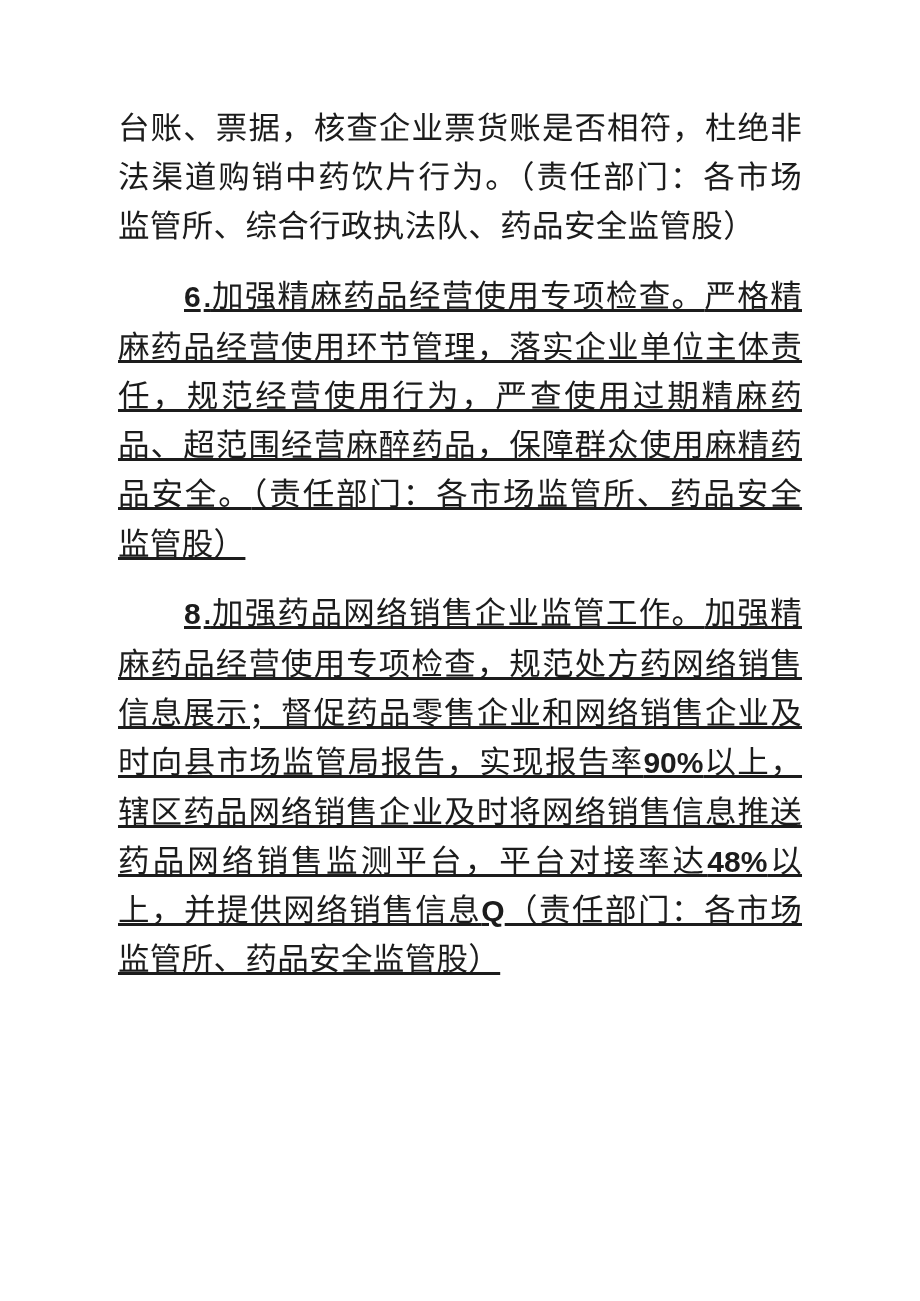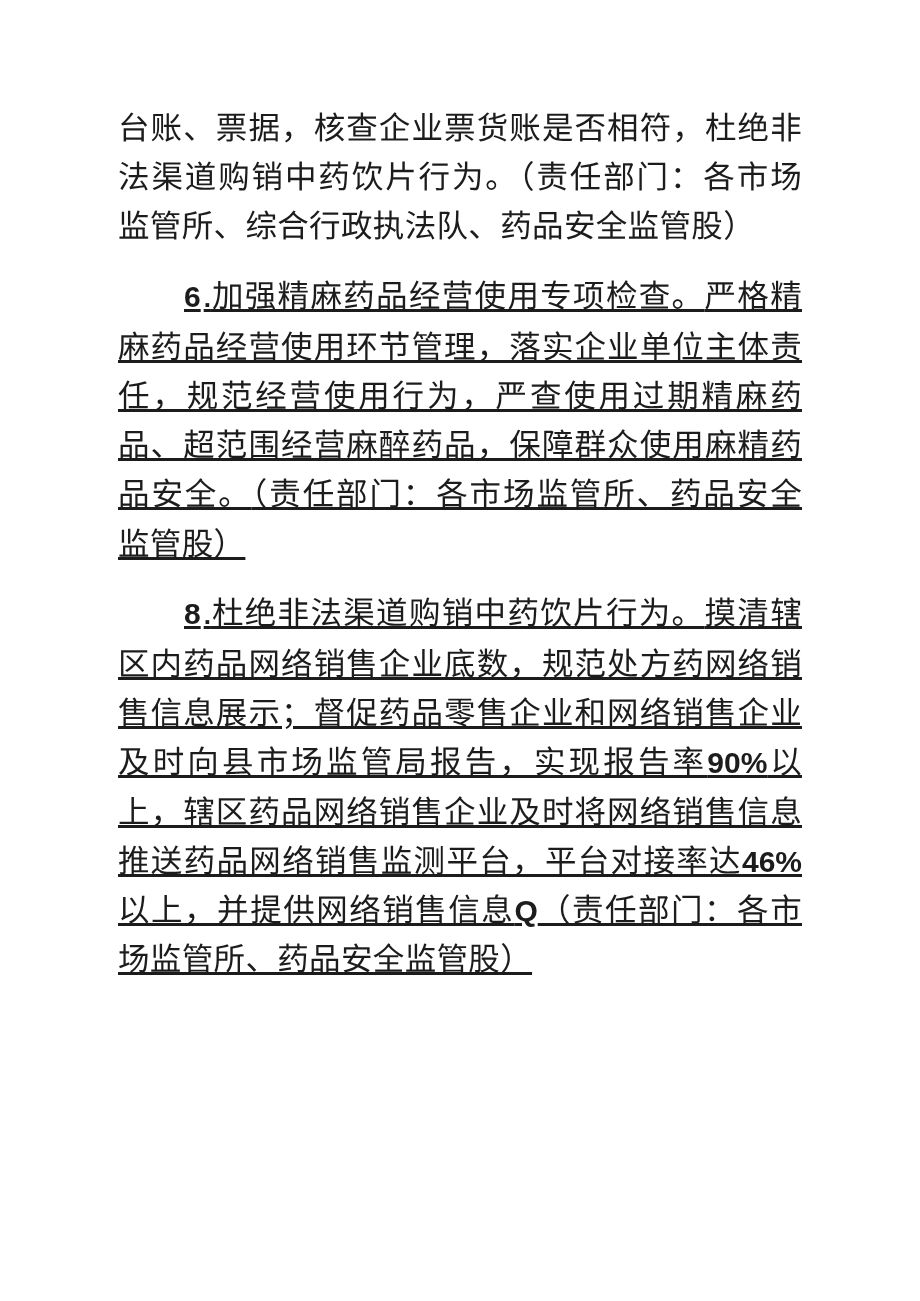--- a/index.html
+++ b/index.html
@@ -74,16 +74,16 @@
 <body>
 
 <div class="page">
   <div class="doc-body">
 
     <p class="para cont"><span>台账、票据，核查企业票货账是否相符，杜绝非法渠道购销中药饮片行为。（责任部门：各市场监管所、综合行政执法队、药品安全监管股）</span></p>
 
     <p class="para item"><span class="marker"><span>6</span><span class="dot">.</span></span><span>加强精麻药品经营使用专项检查。</span><span>严格精麻药品经营使用环节管理，落实企业单位主体责任，规范经营使用行为，严查使用过期精麻药品、超范围经营麻醉药品，保障群众使用麻精药品安全。</span><span>（责任部门：各市场监管所、药品安全监管股）</span></p>
 
 
-    <p class="para item"><span class="marker"><span>8</span><span class="dot">.</span></span><span>杜绝非法渠道购销中药饮片行为。</span><span>摸清辖区内药品网络销售企业底数，规范处方药网络销售信息展示；督促药品零售企业和网络销售企业及时向县市场监管局报告，实现报告率</span><span class="lat">90%</span><span>以上，辖区药品网络销售企业及时将网络销售信息推送药品网络销售监测平台，平台对接率达</span><span class="lat">46%</span><span>以上，并提供网络销售信息</span><span class="lat">Q</span><span>（责任部门：各市场监管所、药品安全监管股）</span></p>
+    <p class="para item"><span class="marker"><span>8</span><span class="dot">.</span></span><span>加强药品网络销售企业监管工作。</span><span>加强精麻药品经营使用专项检查，规范处方药网络销售信息展示；督促药品零售企业和网络销售企业及时向县市场监管局报告，实现报告率</span><span class="lat">90%</span><span>以上，辖区药品网络销售企业及时将网络销售信息推送药品网络销售监测平台，平台对接率达</span><span class="lat">48%</span><span>以上，并提供网络销售信息</span><span class="lat">Q</span><span>（责任部门：各市场监管所、药品安全监管股）</span></p>
 
   </div>
 </div>
 
 </body></html>

